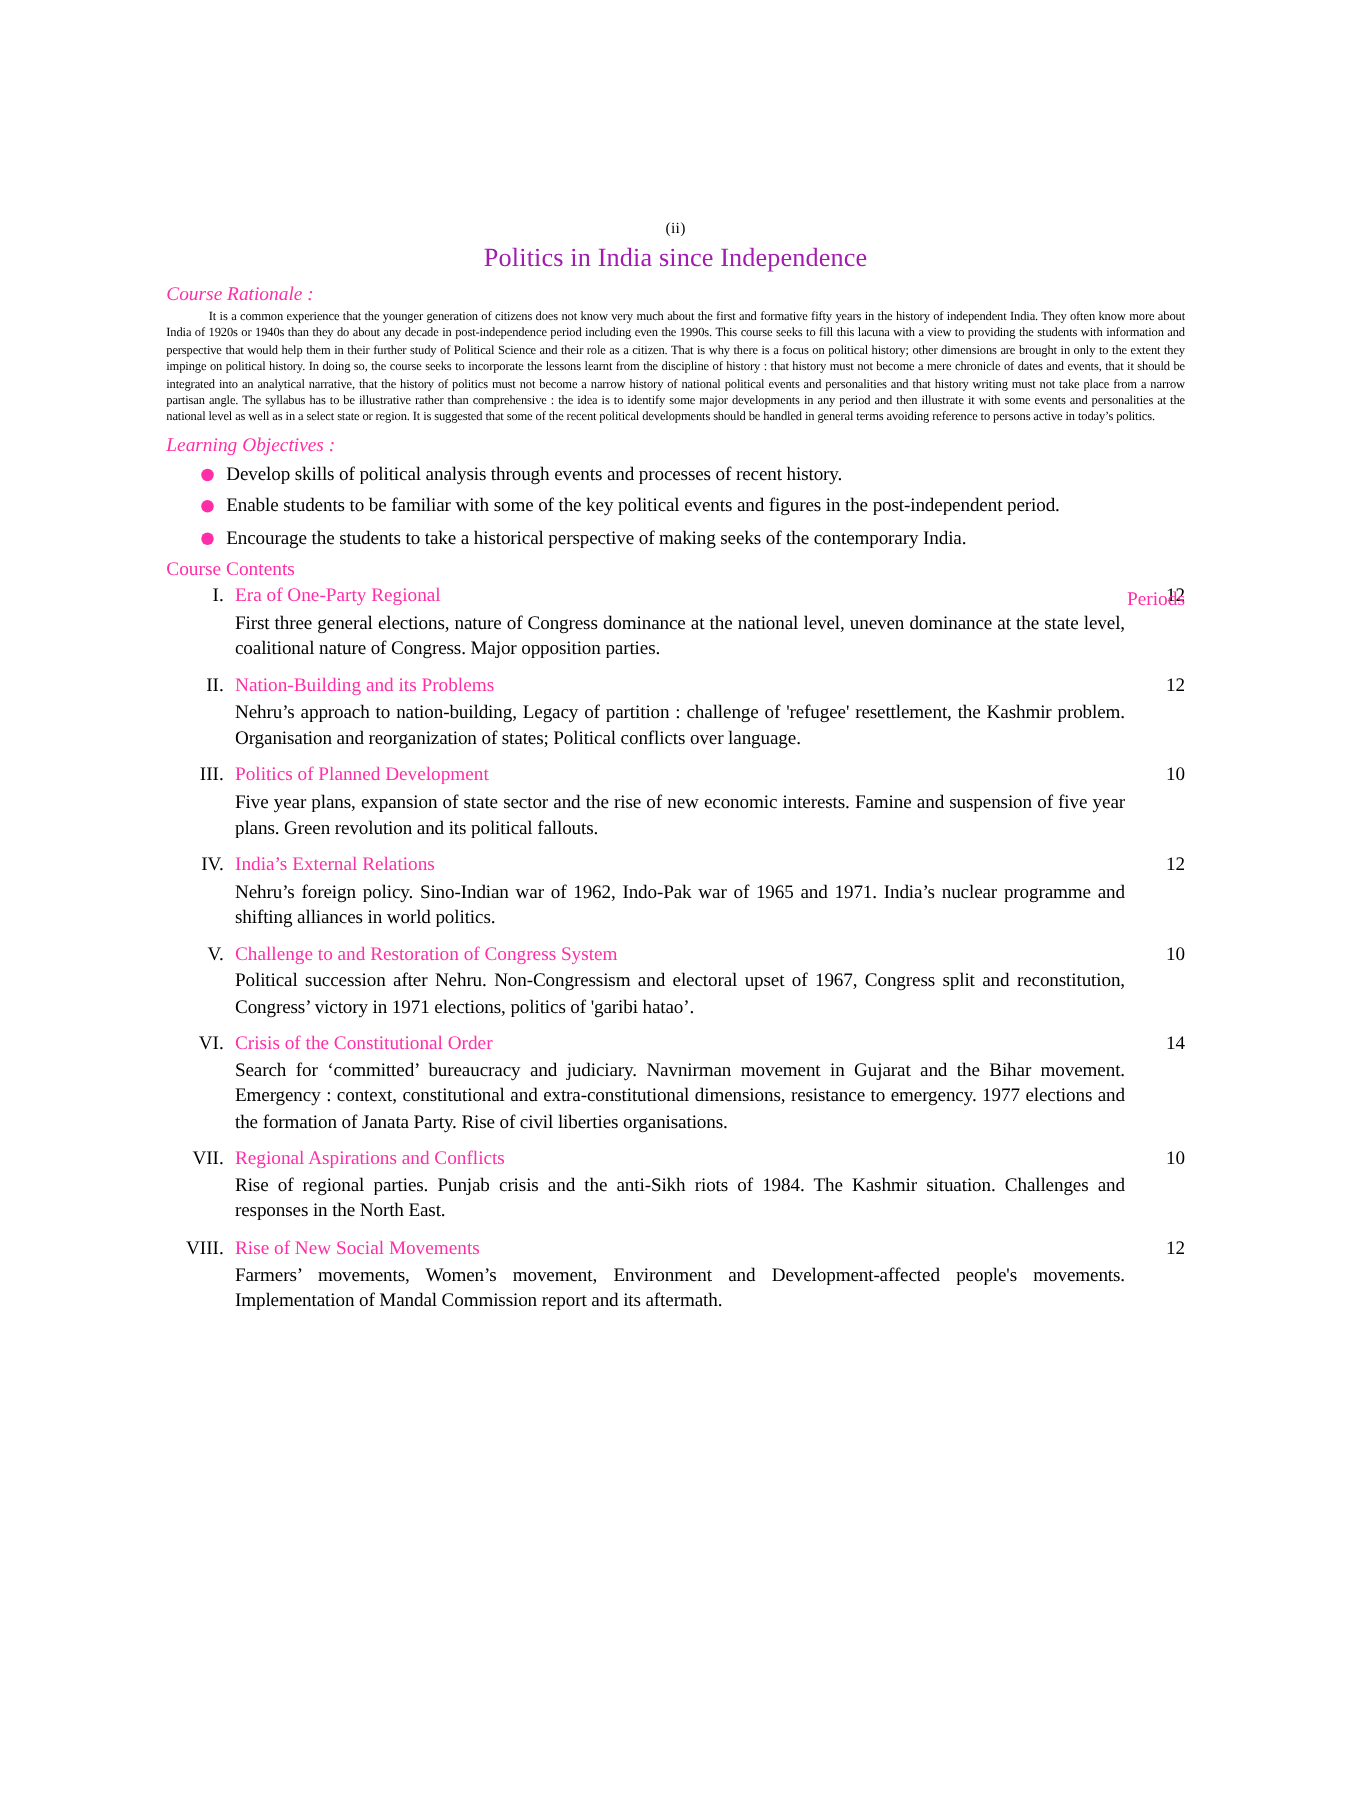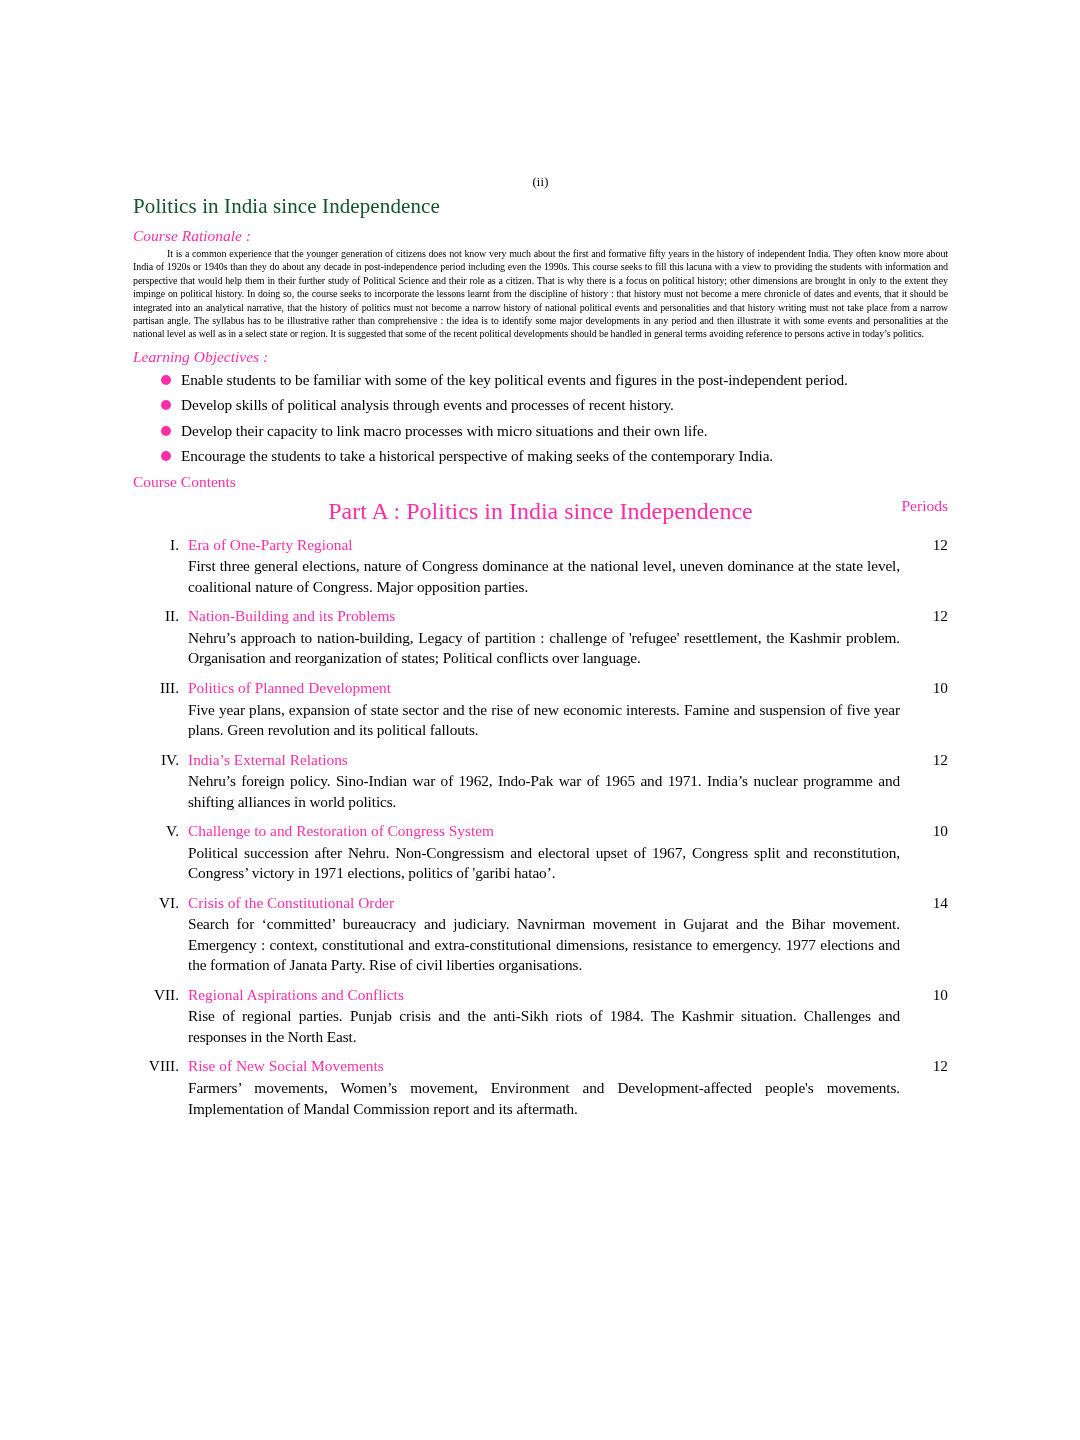--- a/index.html
+++ b/index.html
@@ -29,23 +29,23 @@
     width: 815px;
   }
   .page-num {
     text-align: center;
     font-size: 12.5px;
     color: #000;
     margin: 0 0 4px 0;
     letter-spacing: 0.2px;
   }
   .doc-title {
-    text-align: left;
+    text-align: center;
     font-size: 21px;
-    color: #14532d;
+    color: #a21caf;
     margin: 0 0 8px 0;
     font-weight: normal;
     letter-spacing: 0.1px;
   }
   .section-label {
     font-size: 15.5px;
     font-style: italic;
     color: #ff2ea8;
     margin: 0 0 2px 0;
   }
@@ -164,32 +164,30 @@
 
     <div class="doc-title">Politics in India since Independence</div>
 
     <div class="section-label">Course Rationale :</div>
 
     <p class="para"><span class="indent"></span><span>It is a common experience that the younger generation of citizens does not know very much about the first and formative fifty years in the history of independent India. They often know more about India of 1920s or 1940s than they do about any decade in post-independence period including even the 1990s. This course seeks to fill this lacuna with a view to providing the students with information and perspective that would help them in their further study of Political Science and their role as a citizen. That is why there is a focus on political history; other dimensions are brought in only to the extent they impinge on political history. In doing so, the course seeks to incorporate the lessons learnt from the discipline of history : that history must not become a mere chronicle of dates and events, that it should be integrated into an analytical narrative, that the history of politics must not become a narrow history of national political events and personalities and that history writing must not take place from a narrow partisan angle. The syllabus has to be illustrative rather than comprehensive : the idea is to identify some major developments in any period and then illustrate it with some events and personalities at the national level as well as in a select state or region. It is suggested that some of the recent political developments should be handled in general terms avoiding reference to persons active in today’s politics.</span></p>
 
     <div class="section-label" style="margin-top:7px;">Learning Objectives :</div>
 
     <ul class="obj-list">
+      <li><span class="bullet"></span><span>Develop skills of political analysis through events and processes of recent history.</span></li>
       <li><span class="bullet"></span><span>Enable students to be familiar with some of the key political events and figures in the post-independent period.</span></li>
-      <li><span class="bullet"></span><span>Develop skills of political analysis through events and processes of recent history.</span></li>
-      <li><span class="bullet"></span><span>Develop their capacity to link macro processes with micro situations and their own life.</span></li>
       <li><span class="bullet"></span><span>Encourage the students to take a historical perspective of making seeks of the contemporary India.</span></li>
     </ul>
 
     <div class="contents-bar">
       <span class="left">Course Contents</span>
       <span class="right">Periods</span>
     </div>
 
-    <div class="part-title">Part A : Politics in India since Independence</div>
 
     <table class="toc">
       <tbody>
         <tr>
           <td class="num-cell">I.</td>
           <td class="body-cell">
             <span class="unit-head">Era of One-Party Regional</span>
             <span class="unit-desc">First three general elections, nature of Congress dominance at the national level, uneven dominance at the state level, coalitional nature of Congress. Major opposition parties.</span>
           </td>
           <td class="period-cell">12</td>

